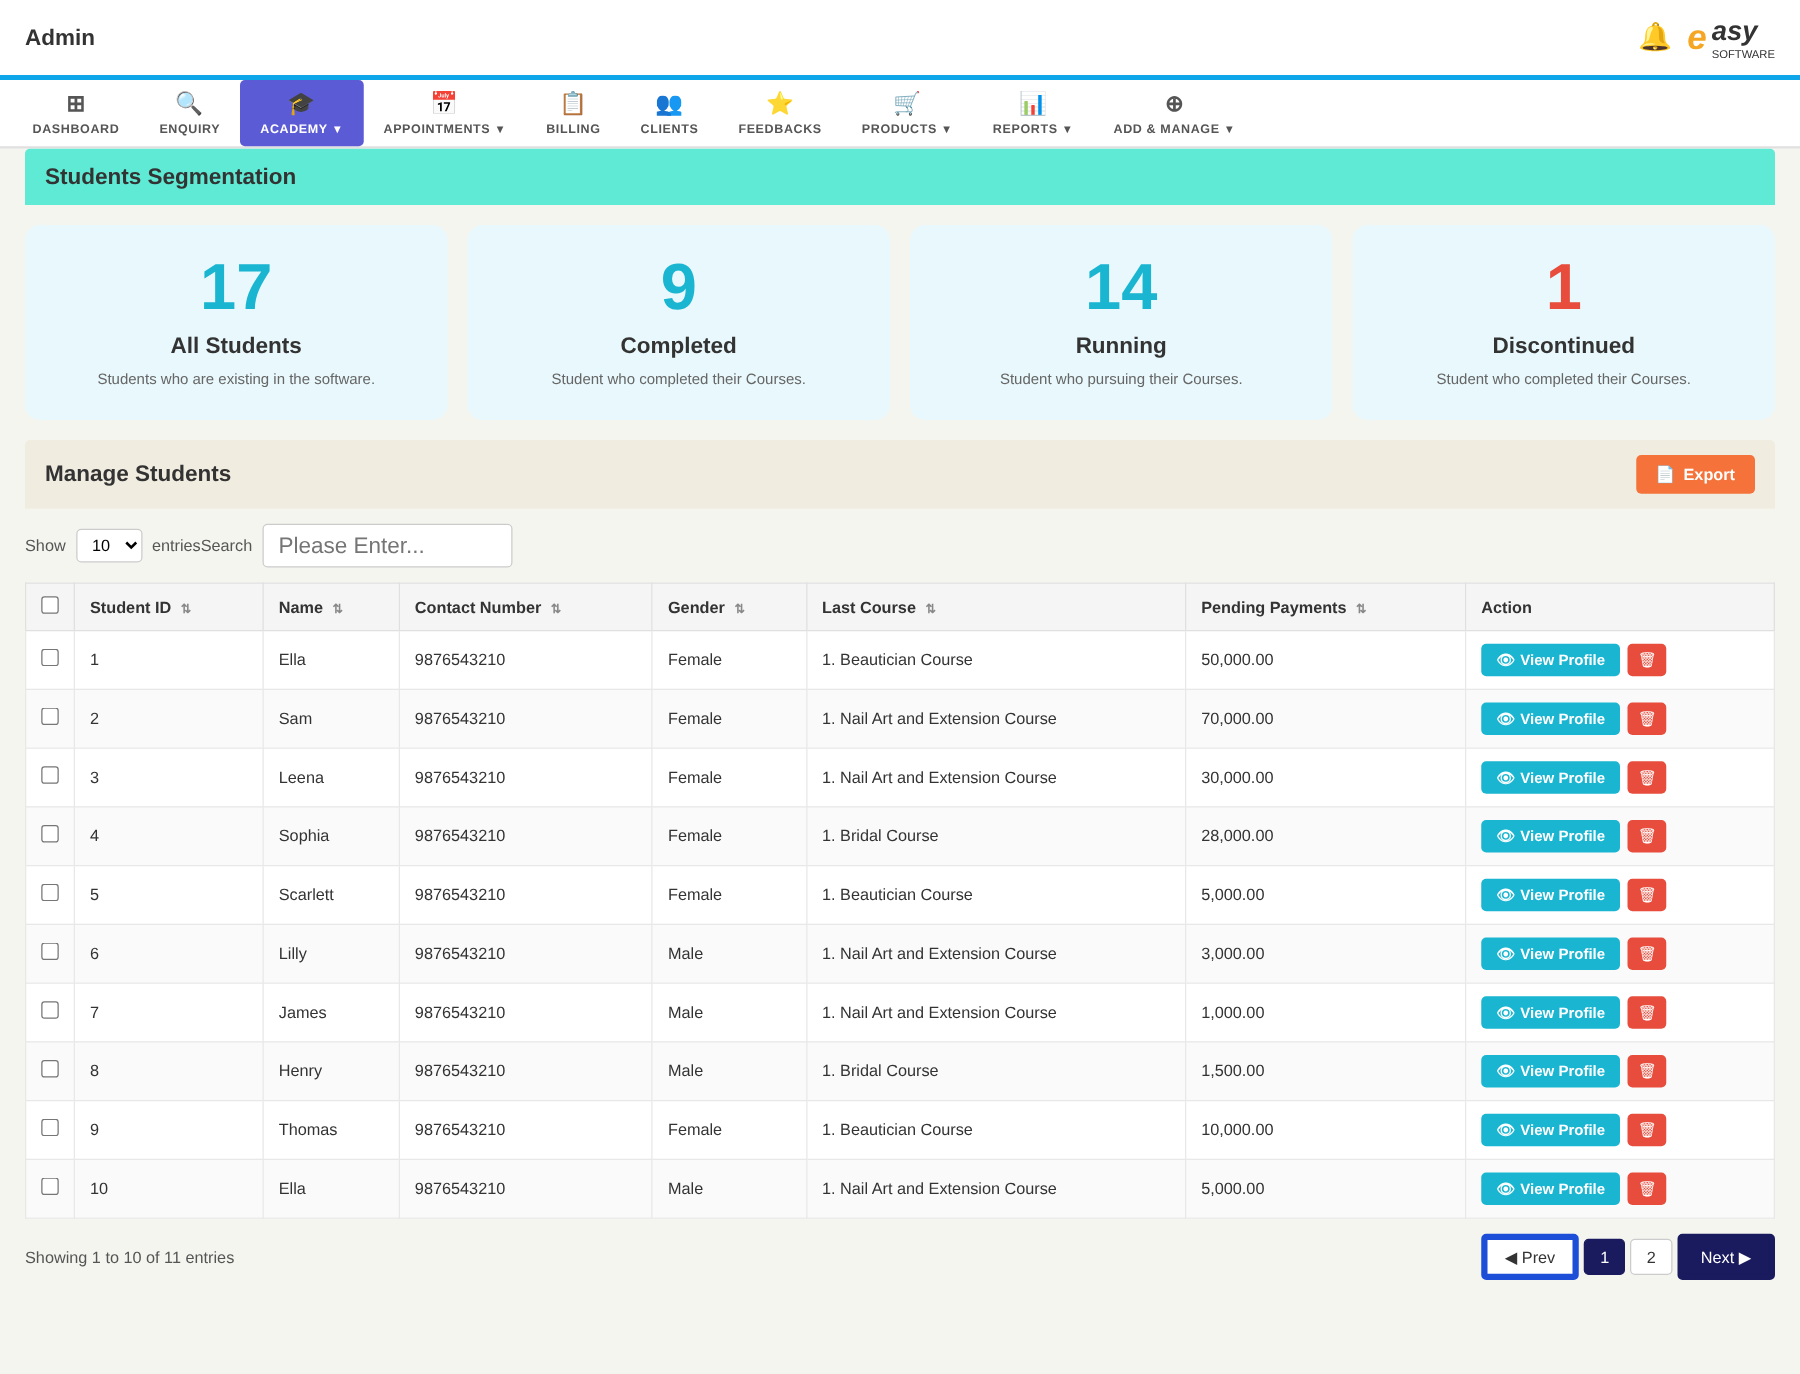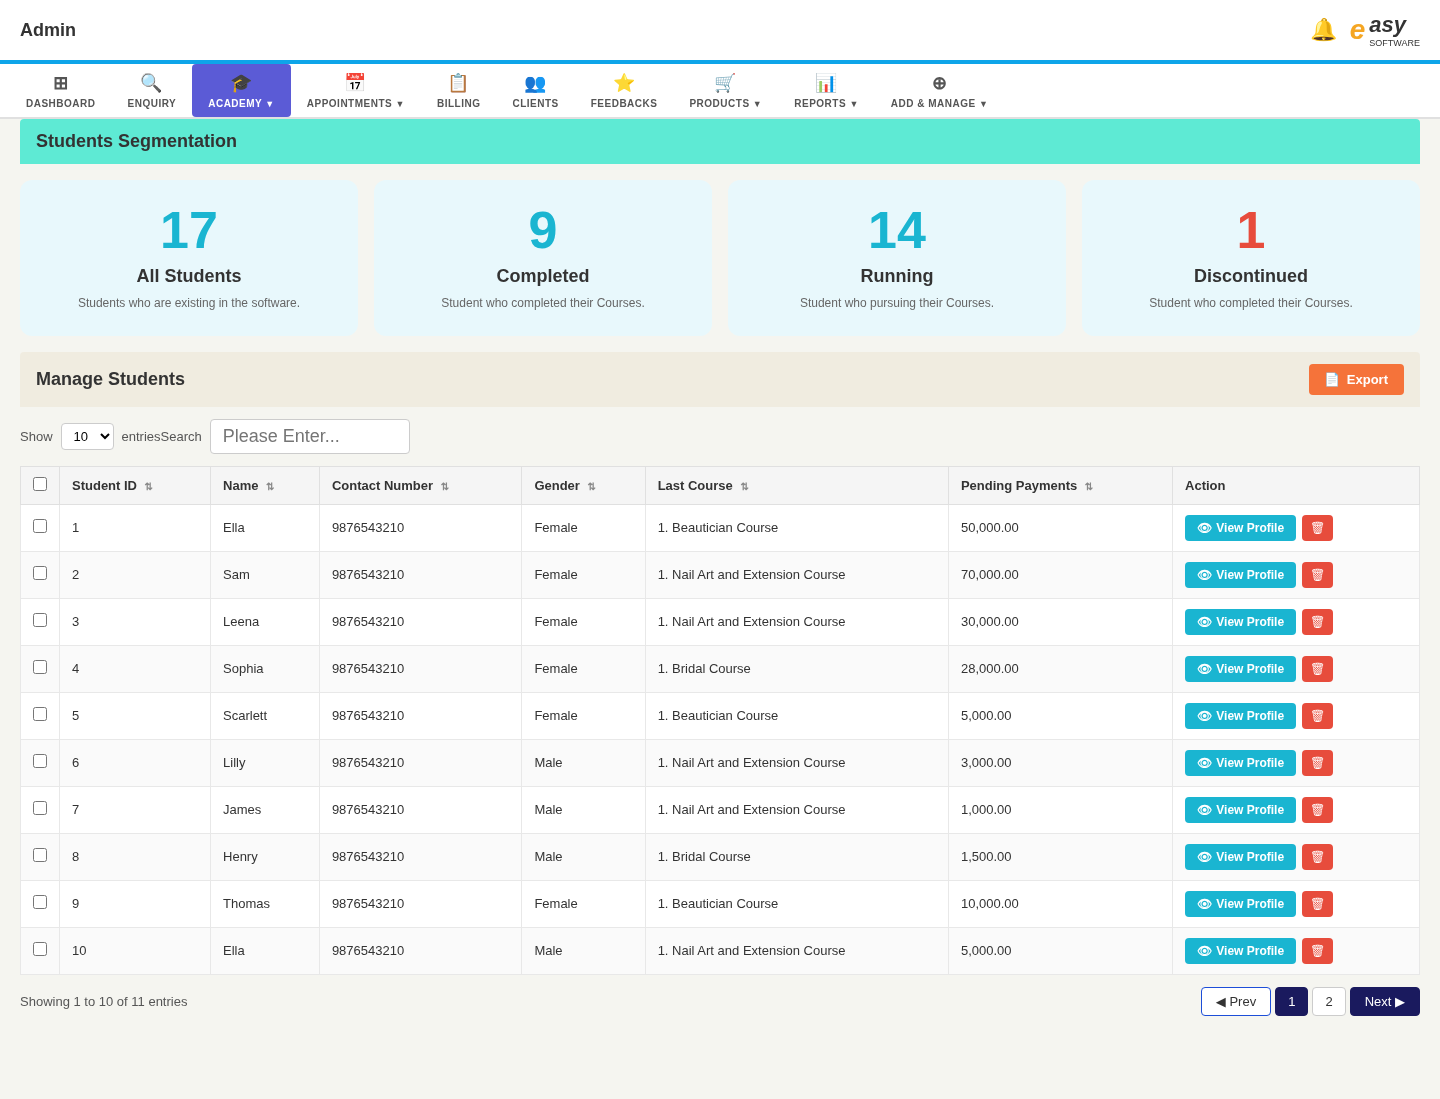--- a/index.html
+++ b/index.html
@@ -61,21 +61,21 @@
     .action-cell { display: flex; align-items: center; gap: 6px; }
     .view-profile-btn { background: #1ab5d1; color: #fff; border: none; padding: 6px 12px; border-radius: 4px; cursor: pointer; font-size: 12px; font-weight: bold; display: flex; align-items: center; gap: 4px; }
     .delete-btn { background: #e74c3c; color: #fff; border: none; padding: 6px 8px; border-radius: 4px; cursor: pointer; font-size: 12px; }
 
     
     .pagination-row { display: flex; align-items: center; justify-content: space-between; margin-top: 12px; }
     .showing-text { font-size: 13px; color: #555; }
     .pagination { display: flex; align-items: center; gap: 4px; }
     .page-btn { border: 1px solid #ccc; background: #fff; padding: 6px 12px; border-radius: 4px; cursor: pointer; font-size: 13px; color: #333; }
     .page-btn.active { background: #1a1a5e; color: #fff; border-color: #1a1a5e; }
-    .prev-btn, .next-btn { background: #fff; border: 1px solid #1d4ed8; padding: 6px 14px; border-radius: 4px; cursor: pointer; font-size: 13px; color: #333; display: flex; align-items: center; gap: 4px; }
+    .prev-btn, .next-btn { background: #fff; border: 5px solid #1d4ed8; padding: 6px 14px; border-radius: 4px; cursor: pointer; font-size: 13px; color: #333; display: flex; align-items: center; gap: 4px; }
     .next-btn { background: #1a1a5e; color: #fff; border-color: #1a1a5e; }
 
     .th-check { width: 30px; }
   </style>
 </head>
 <body>
 
 <div class="header">
   <span class="header-title">Admin</span>
   <div class="header-right">

